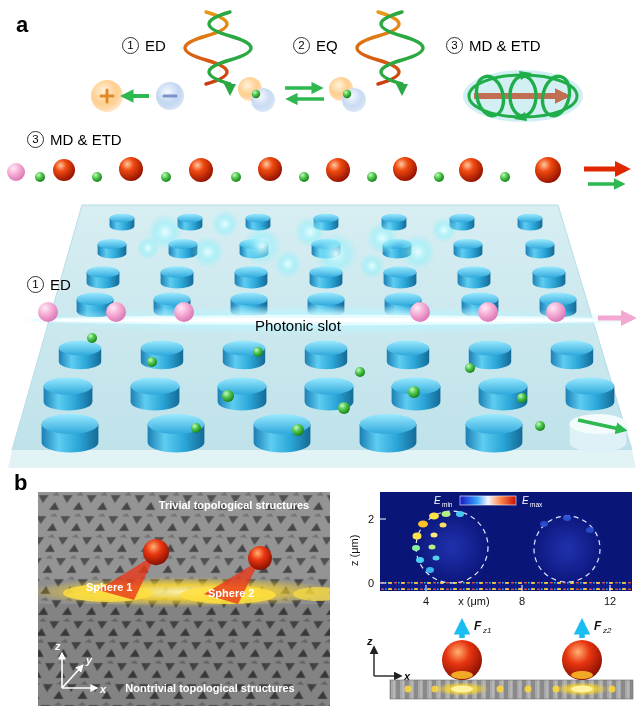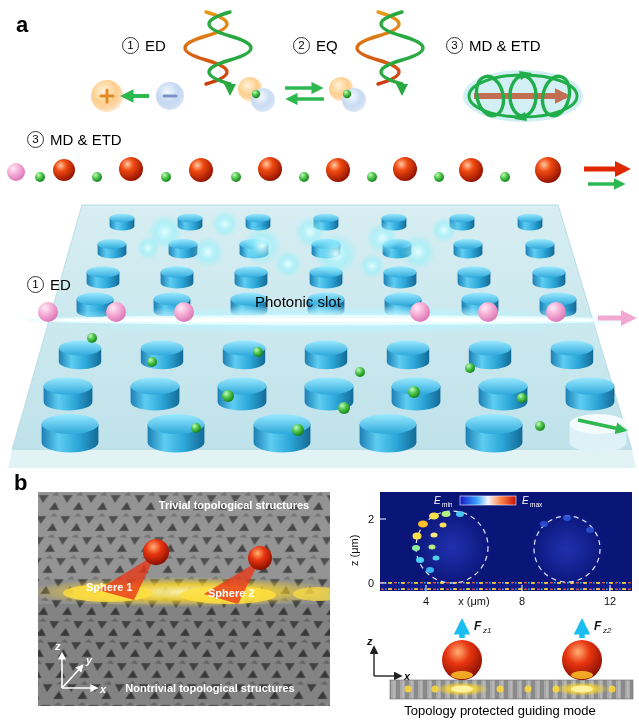--- a/index.html
+++ b/index.html
@@ -326,21 +326,21 @@
     <span>MD &amp; ETD</span>
   </div>
   <div class="legend-item" style="left:27px;top:131px">
     <span class="circ">3</span>
     <span>MD &amp; ETD</span>
   </div>
   <div class="legend-item" style="left:27px;top:276px">
     <span class="circ">1</span>
     <span>ED</span>
   </div>
-  <div class="slot-text" style="left:255px;top:293px">Photonic slot</div>
+  <div class="slot-text" style="left:255px;top:317px">Photonic slot</div>
 
   <div class="panel-label" style="left:14px;top:470px">b</div>
 
   <svg style="left:38px;top:492px" width="292" height="214" viewBox="0 0 292 214">
     <rect width="292" height="214" fill="url(#patTri)"></rect>
     <rect width="292" height="88" fill="#ffffff" opacity="0.05"></rect>
     <rect y="112" width="292" height="102" fill="#000000" opacity="0.08"></rect>
     <ellipse cx="146" cy="100" rx="160" ry="15" fill="url(#gYGlow)"></ellipse>
     <ellipse cx="70" cy="101" rx="45" ry="9" fill="#ffdf3e" opacity="0.85"></ellipse>
     <ellipse cx="190" cy="103" rx="48" ry="9" fill="#ffdf3e" opacity="0.85"></ellipse>
@@ -431,15 +431,14 @@
     <circle cx="102" cy="42" r="20" fill="url(#gRedB)"></circle>
     <ellipse cx="102" cy="57" rx="11" ry="4" fill="#ffc22a" opacity="0.85"></ellipse>
     <circle cx="222" cy="42" r="20" fill="url(#gRedB)"></circle>
     <ellipse cx="222" cy="57" rx="11" ry="4" fill="#ffc22a" opacity="0.85"></ellipse>
     <text x="114" y="12" class="flab">F</text>
     <text x="123" y="15" class="fsub">z1</text>
     <text x="234" y="12" class="flab">F</text>
     <text x="243" y="15" class="fsub">z2</text>
   </svg>
 
-  <div class="caption" style="left:368px;top:703px;width:264px">Topology protected guiding mode</div>
 
 </div>
 
 </body></html>

